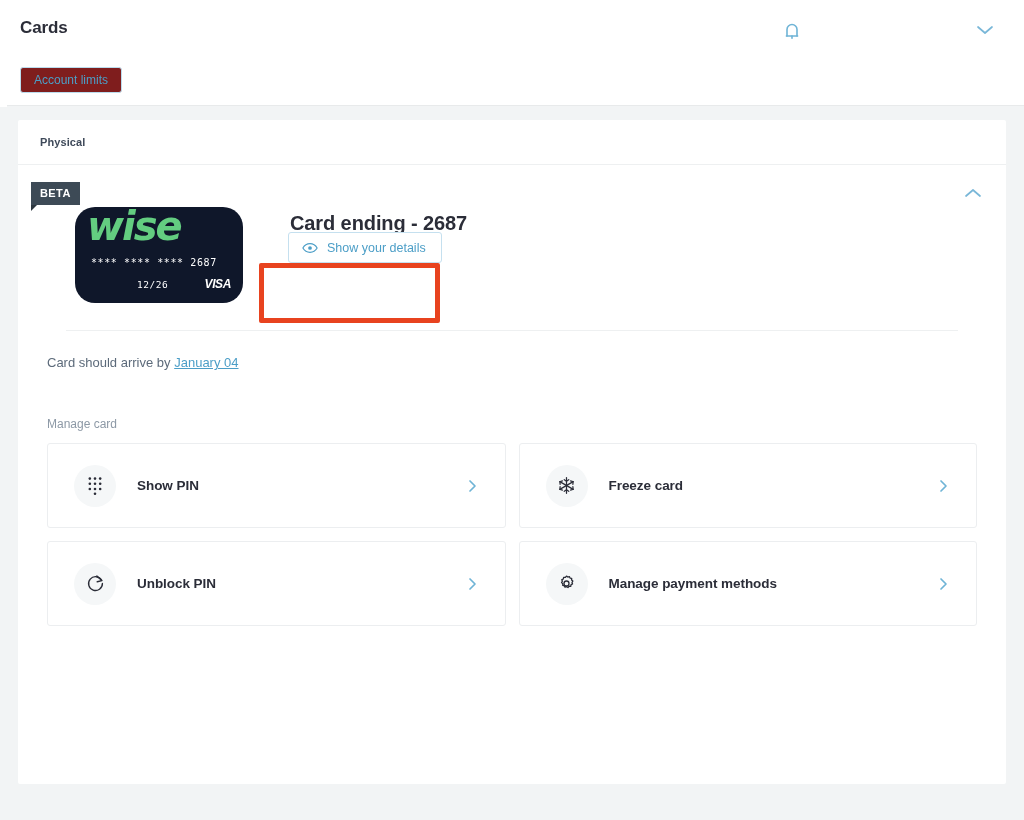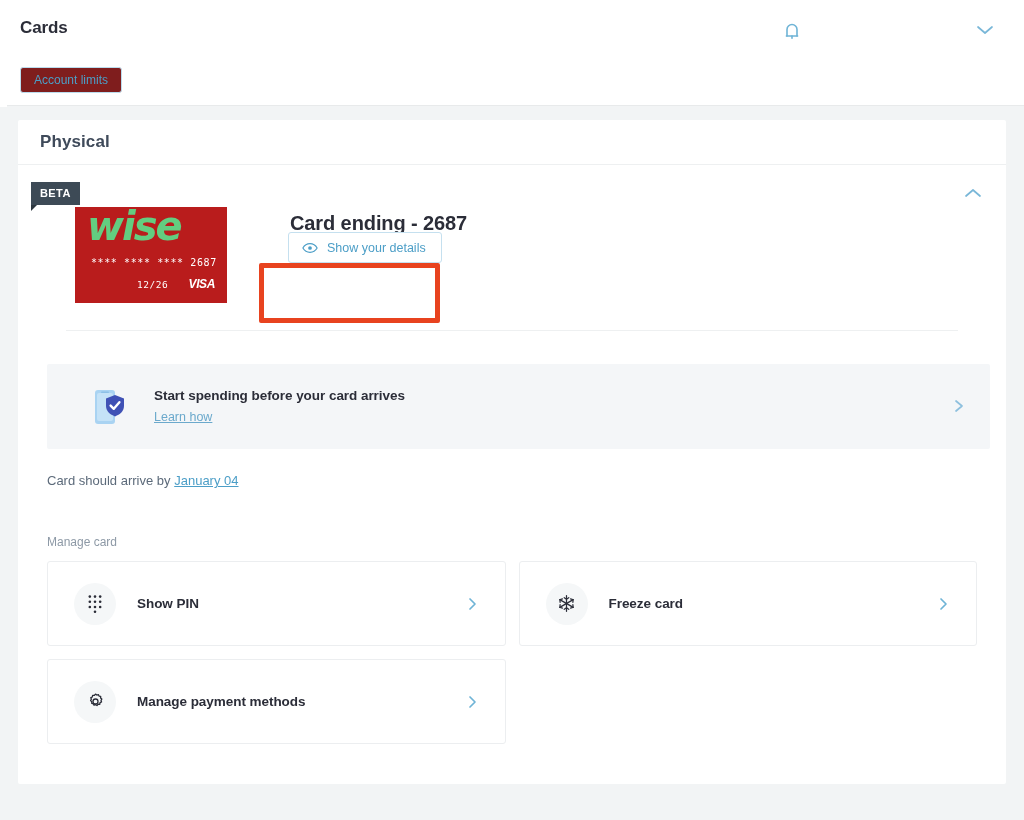--- a/index.html
+++ b/index.html
@@ -90,21 +90,21 @@
 
   .panel-header {
     height: 45px;
     border-bottom: 1px solid #eef0f1;
     display: flex;
     align-items: center;
     padding-left: 22px;
   }
 
   .panel-header-label {
-    font-size: 17px;
+    font-size: 11px;
     font-weight: bold;
     color: #3f4a5a;
     letter-spacing: 0.1px;
   }
 
   
   .card-row {
     position: relative;
     height: 165px;
   }
@@ -116,24 +116,24 @@
     width: 22px;
     height: 16px;
     cursor: pointer;
   }
 
   
   .bankcard {
     position: absolute;
     left: 57px;
     top: 42px;
-    width: 152px;
+    width: 168px;
     height: 96px;
-    background: #b91c1c;
-    border-radius: 0;
+    background: #0f172a;
+    border-radius: 20px;
     overflow: hidden;
   }
 
   .bankcard .wise-wordmark {
     position: absolute;
     left: 12px;
     top: -4px;
     font-family: "DejaVu Sans", sans-serif;
     font-size: 40px;
     font-style: italic;
@@ -432,40 +432,20 @@
             <path d="M1 6.5C3 3 5.8 1.6 9 1.6s6 1.4 8 4.9c-2 3.5-4.8 4.9-8 4.9S3 10 1 6.5Z"></path>
             <circle cx="9" cy="6.5" r="2.1" fill="#4c9ec7" stroke="none"></circle>
           </svg>
         </span>
         <span>Show your details</span>
       </button>
     </div>
 
     <div class="divider"></div>
 
-    <div class="promo-banner">
-      <span class="promo-icon">
-        <svg viewBox="0 0 34 40" width="34" height="40">
-          <rect x="3" y="3" width="20" height="34" rx="3" fill="#a9d3f2"></rect>
-          <rect x="5" y="6" width="16" height="28" rx="2" fill="#c4e2f7"></rect>
-          <rect x="9" y="4.4" width="8" height="1.6" rx="0.8" fill="#8cc0e6"></rect>
-          <path d="M23 8 L32 11.4 v7.4 c0 5.4 -4 8.8 -9 10.6 c-5 -1.8 -9 -5.2 -9 -10.6 v-7.4 Z" fill="#3f51b5"></path>
-          <polyline points="18.6,18.6 21.8,21.8 27.4,15.2" fill="none" stroke="#ffffff" stroke-width="2.4" stroke-linecap="round" stroke-linejoin="round"></polyline>
-        </svg>
-      </span>
-      <div class="promo-text">
-        <div class="promo-title">Start spending before your card arrives</div>
-        <a class="promo-link">Learn how</a>
-      </div>
-      <span class="promo-chevron">
-        <svg viewBox="0 0 18 16" width="18" height="16" fill="none" stroke="#8ec0de" stroke-width="1.7" stroke-linecap="round" stroke-linejoin="round">
-          <polyline points="6,3 12,8 6,13"></polyline>
-        </svg>
-      </span>
-    </div>
 
     <div class="arrive-line">
       <span>Card should arrive by</span>
       <a class="date-link">January 04</a>
     </div>
 
     <div class="manage-label">Manage card</div>
 
     <div class="manage-grid">
 
@@ -507,20 +487,34 @@
           </svg>
         </span>
         <span class="tile-label">Freeze card</span>
         <span class="tile-chevron">
           <svg viewBox="0 0 16 16" width="16" height="16" fill="none" stroke="#6fb4d6" stroke-width="1.7" stroke-linecap="round" stroke-linejoin="round">
             <polyline points="5,3 10,8 5,13"></polyline>
           </svg>
         </span>
       </div>
 
+      <div class="manage-tile">
+        <span class="tile-icon-wrap">
+          <svg viewBox="0 0 22 22" width="19" height="19" fill="none" stroke="#2b2d38" stroke-width="1.6" stroke-linecap="round" stroke-linejoin="round">
+            <path d="M18 7.2A8 8 0 1 0 19 11"></path>
+            <polyline points="12.6,2.2 18.4,7.6 13,9"></polyline>
+          </svg>
+        </span>
+        <span class="tile-label">Unblock PIN</span>
+        <span class="tile-chevron">
+          <svg viewBox="0 0 16 16" width="16" height="16" fill="none" stroke="#6fb4d6" stroke-width="1.7" stroke-linecap="round" stroke-linejoin="round">
+            <polyline points="5,3 10,8 5,13"></polyline>
+          </svg>
+        </span>
+      </div>
 
       <div class="manage-tile">
         <span class="tile-icon-wrap">
           <svg viewBox="0 0 22 22" width="19" height="19" fill="none" stroke="#2b2d38" stroke-width="1.5" stroke-linecap="round" stroke-linejoin="round">
             <path d="M11 2.4l1.5 1.1 1.8-.5.8 1.7 1.9.3-.1 1.9 1.4 1.3-.9 1.6.6 1.8-1.7.8-.4 1.9-1.9-.1-1.3 1.4-1.6-.9-1.8.6-.8-1.7-1.9-.4.1-1.9-1.4-1.3.9-1.6-.6-1.8 1.7-.8.4-1.9 1.9.1z"></path>
             <circle cx="11" cy="11" r="2.9"></circle>
           </svg>
         </span>
         <span class="tile-label">Manage payment methods</span>
         <span class="tile-chevron">

